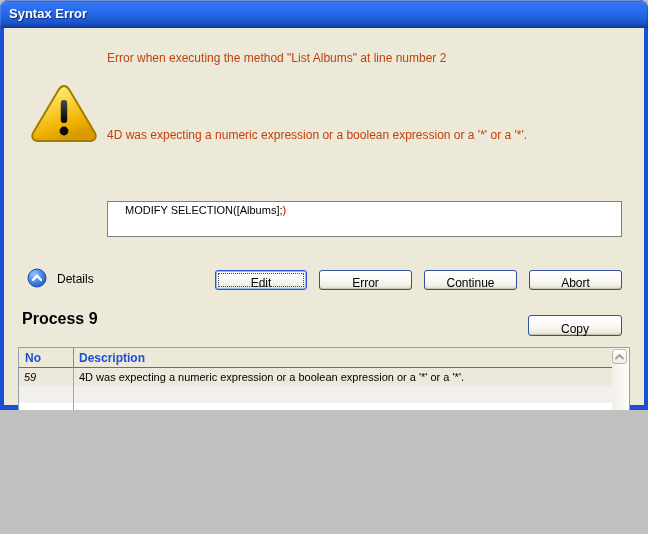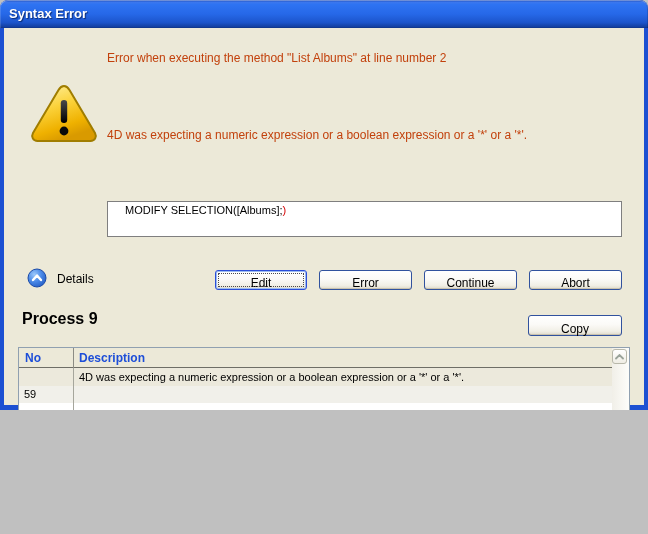--- a/index.html
+++ b/index.html
@@ -57,21 +57,21 @@
     border:1px solid #90A0B0; background:#ECE9D8;
   }
   .t-header { position:absolute; left:0; top:0; width:593px; height:20px;
     border-bottom:1px solid #6E6E66; background:#ECE9D8; }
   .t-header .hcell { position:absolute; top:3px; font-size:12px; font-weight:bold; color:#1d4ed8; }
   .divider-h { position:absolute; left:54px; top:0; width:1px; height:20px; background:#8C8C84; }
   .divider-b { position:absolute; left:54px; top:20px; width:1px; height:122px; background:#A6A69C; }
   .rows { position:absolute; left:0; top:20px; width:593px; height:122px; background:#FFFFFF; }
   .t-row { height:17px; }
   .t-row.data { height:18px; background:#ECE9DC; font-size:11px; position:relative; }
-  .t-row.data .cell-no { position:absolute; left:5px; top:20px; }
+  .t-row.data .cell-no { position:absolute; left:5px; top:3px;font-style:italic; }
   .t-row.data .cell-desc { position:absolute; left:60px; top:3px; white-space:nowrap; }
   .stripe-g { background:#F1F0EA; }
   .stripe-w { background:#FFFFFF; }
   .vscroll { position:absolute; left:593px; top:0; width:17px; height:142px;
     background:linear-gradient(90deg,#F1EFE8,#FDFDFA); }
   .hscroll { position:absolute; left:0; top:142px; width:593px; height:17px;
     background:linear-gradient(180deg,#F3F1EA,#FDFDFA); }
   .sb-corner { position:absolute; left:593px; top:142px; width:17px; height:17px; background:#ECE9D8; }
   .sb-btn {
     position:absolute; width:15px; height:15px;

